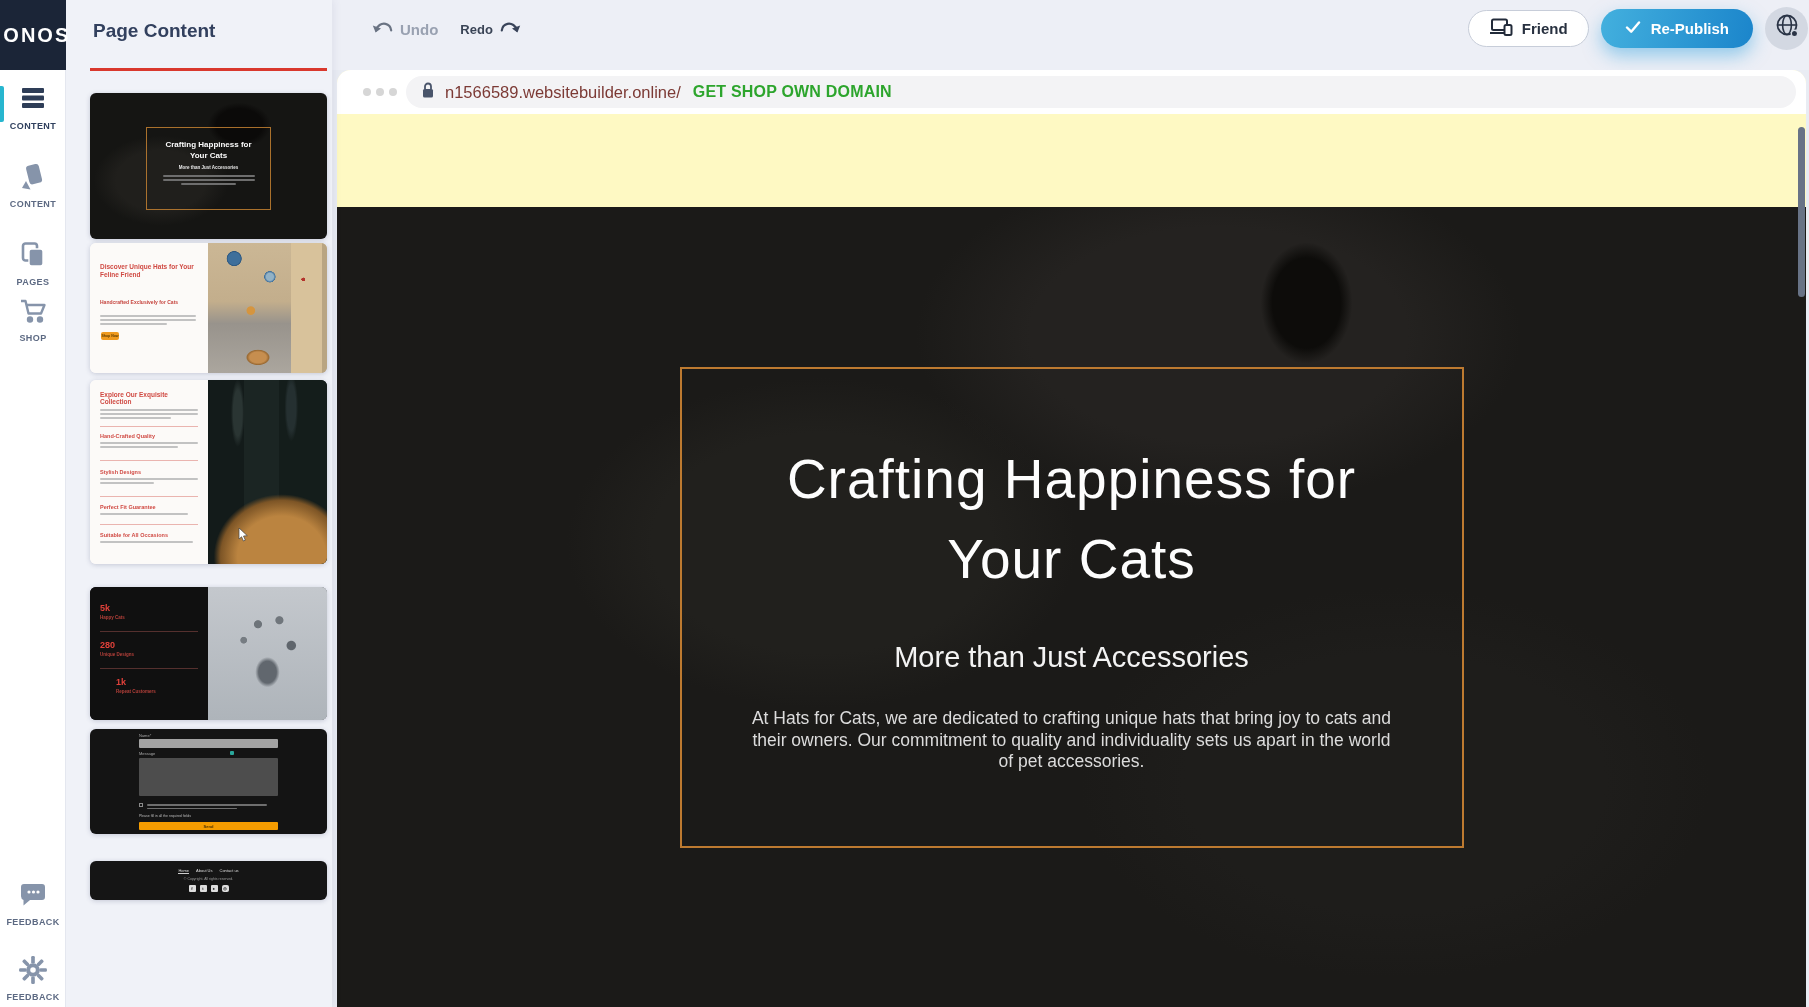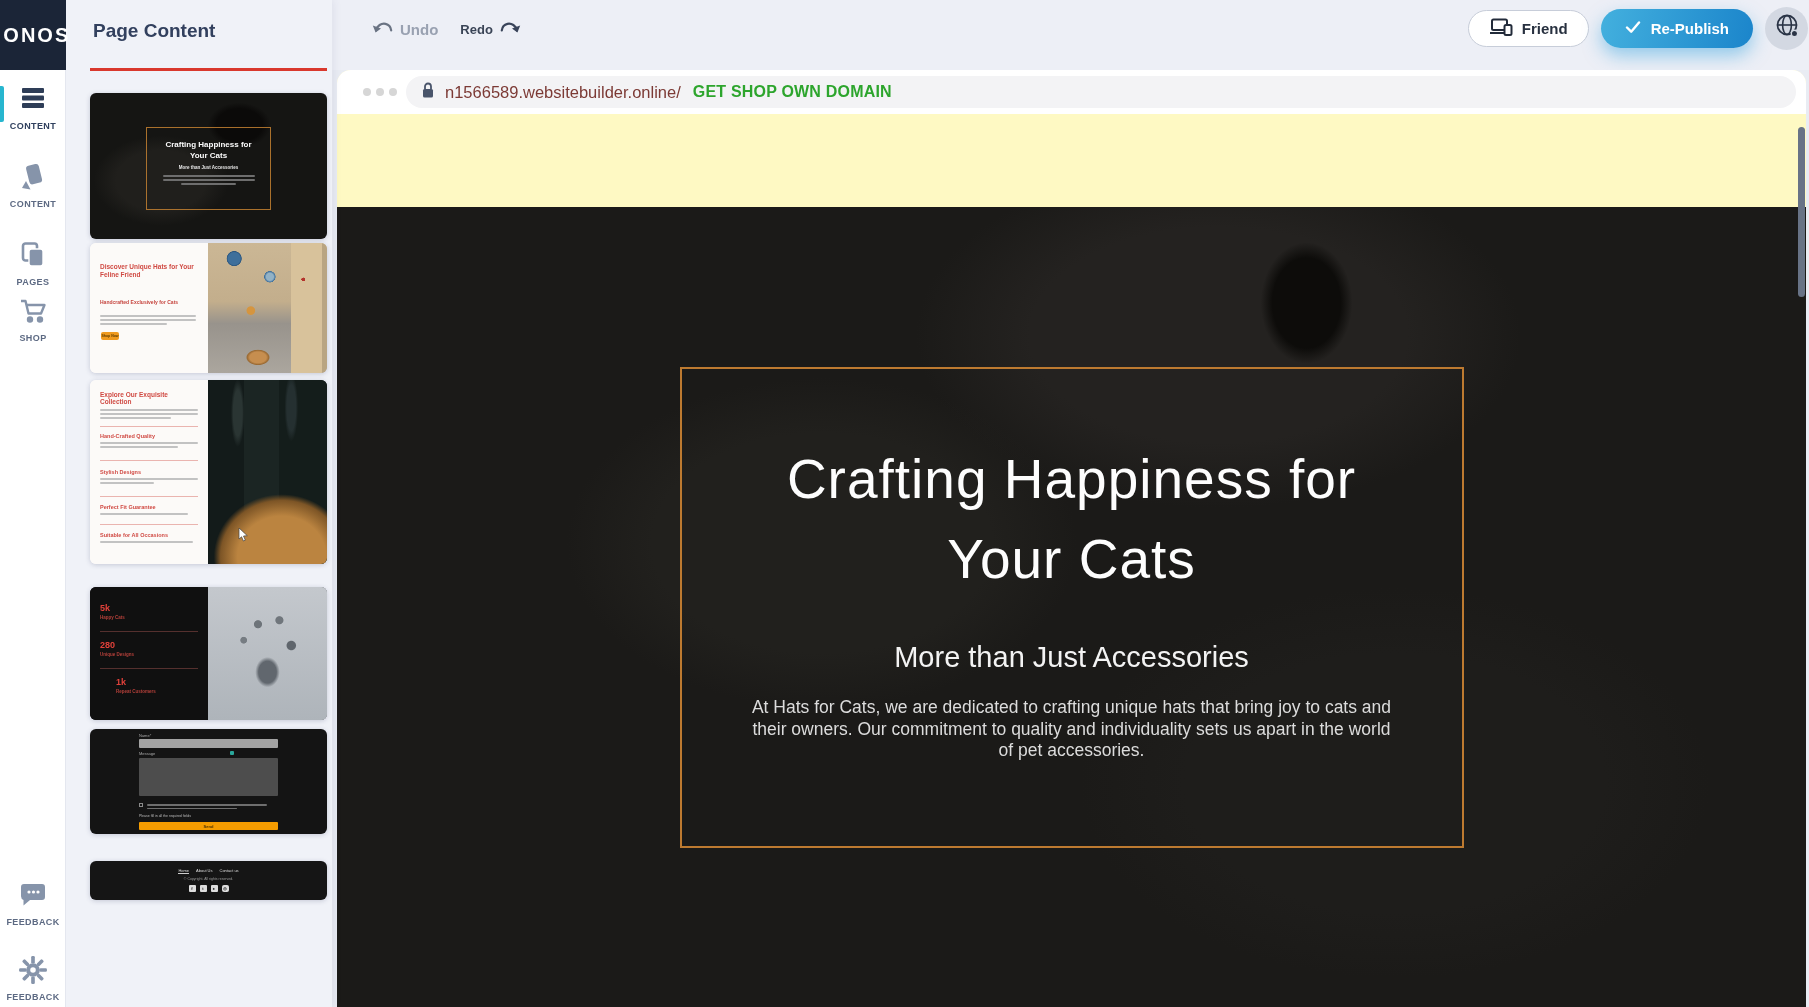--- a/index.html
+++ b/index.html
@@ -126,21 +126,21 @@
   
   #hero{position:absolute;left:0;right:0;top:137px;bottom:0;background:#1b1a18;
         background-image:radial-gradient(ellipse 62px 82px at 66% 12%,#0d0c0a 0 55%,transparent 74%),
                          radial-gradient(ellipse 420px 240px at 60% 16%,#242220 0 45%,transparent 72%),
                          radial-gradient(ellipse 340px 220px at 33% 42%,#21201d 0 50%,transparent 75%),
                          radial-gradient(ellipse 420px 260px at 72% 72%,#1e1d1b 0 50%,transparent 75%)}
   .herobox{width:784px;height:481px;margin:160px auto 0;border:2px solid #bd7a30;text-align:center;color:#fff}
   .h1{font-size:55px;line-height:80px;font-weight:500;letter-spacing:1px;color:#fdfdfd}
   .h1:first-of-type{margin-top:70px}
   .h2{margin-top:42px;font-size:29px;font-weight:400;color:#f3f3f3}
-  .hero-p{margin:23px auto 0;width:645px;font-size:17.5px;line-height:21.5px;color:#dcdcdc}
+  .hero-p{margin:34px auto 0;width:645px;font-size:17.5px;line-height:21.5px;color:#dcdcdc}
 
   .scrollbar{position:absolute;right:4px;top:127px;width:7px;height:170px;background:#687386;border-radius:4px;cursor:pointer;z-index:9}
   .cursor{position:absolute;left:148px;top:148px;z-index:9}
 </style>
 </head>
 <body>
 
 <div id="iconbar">
   <div class="logo">IONOS</div>
 

